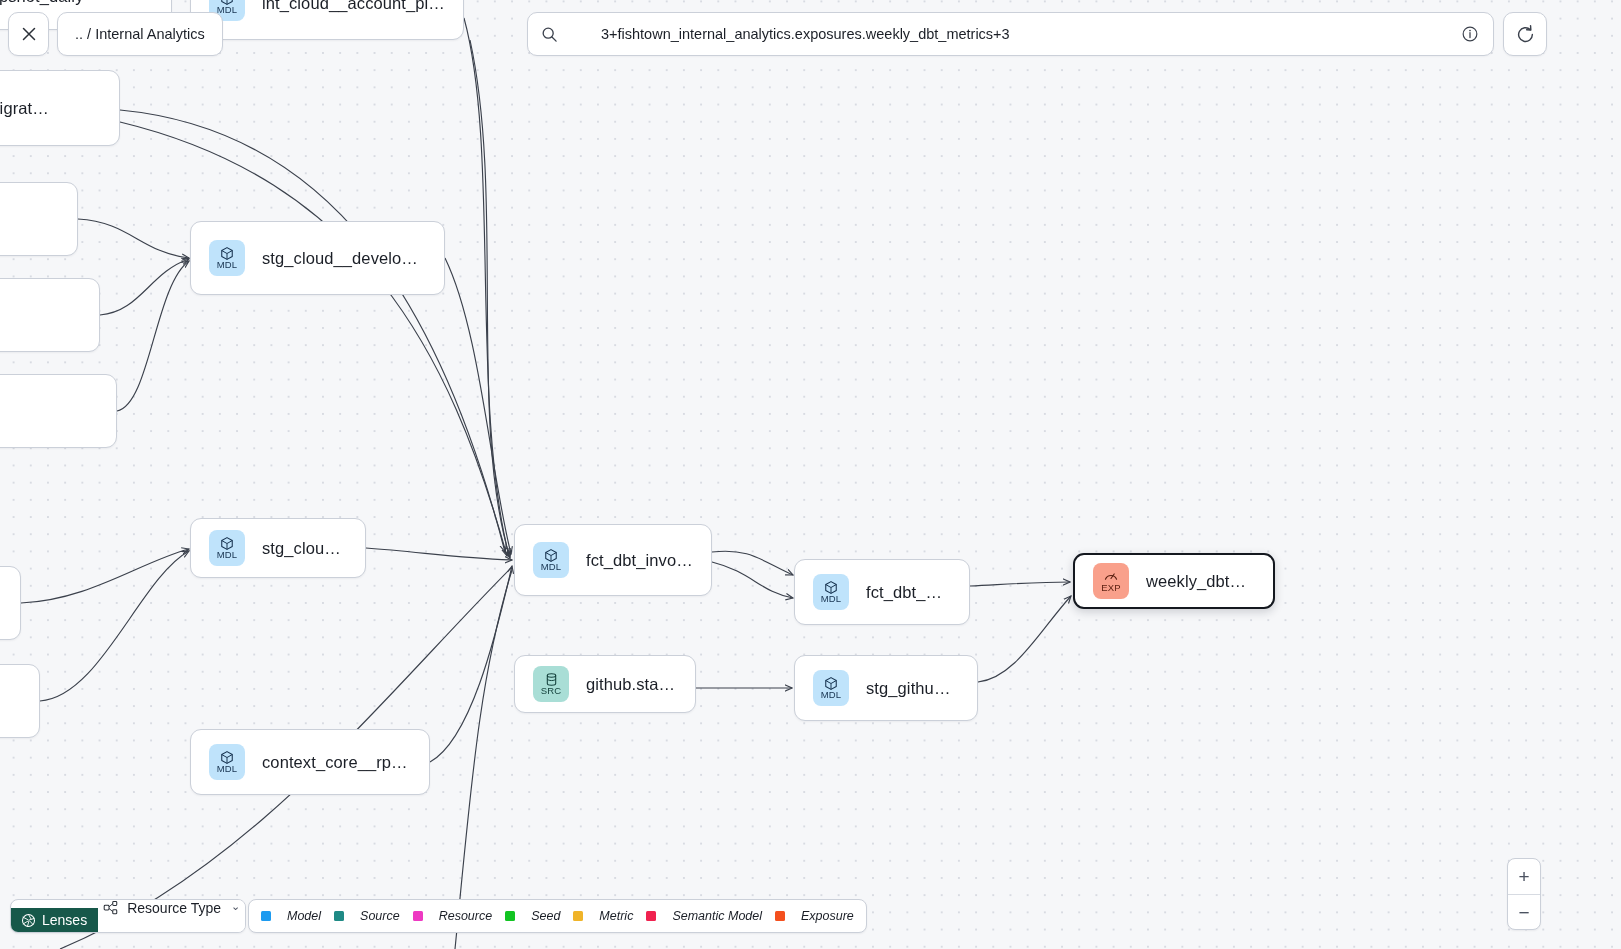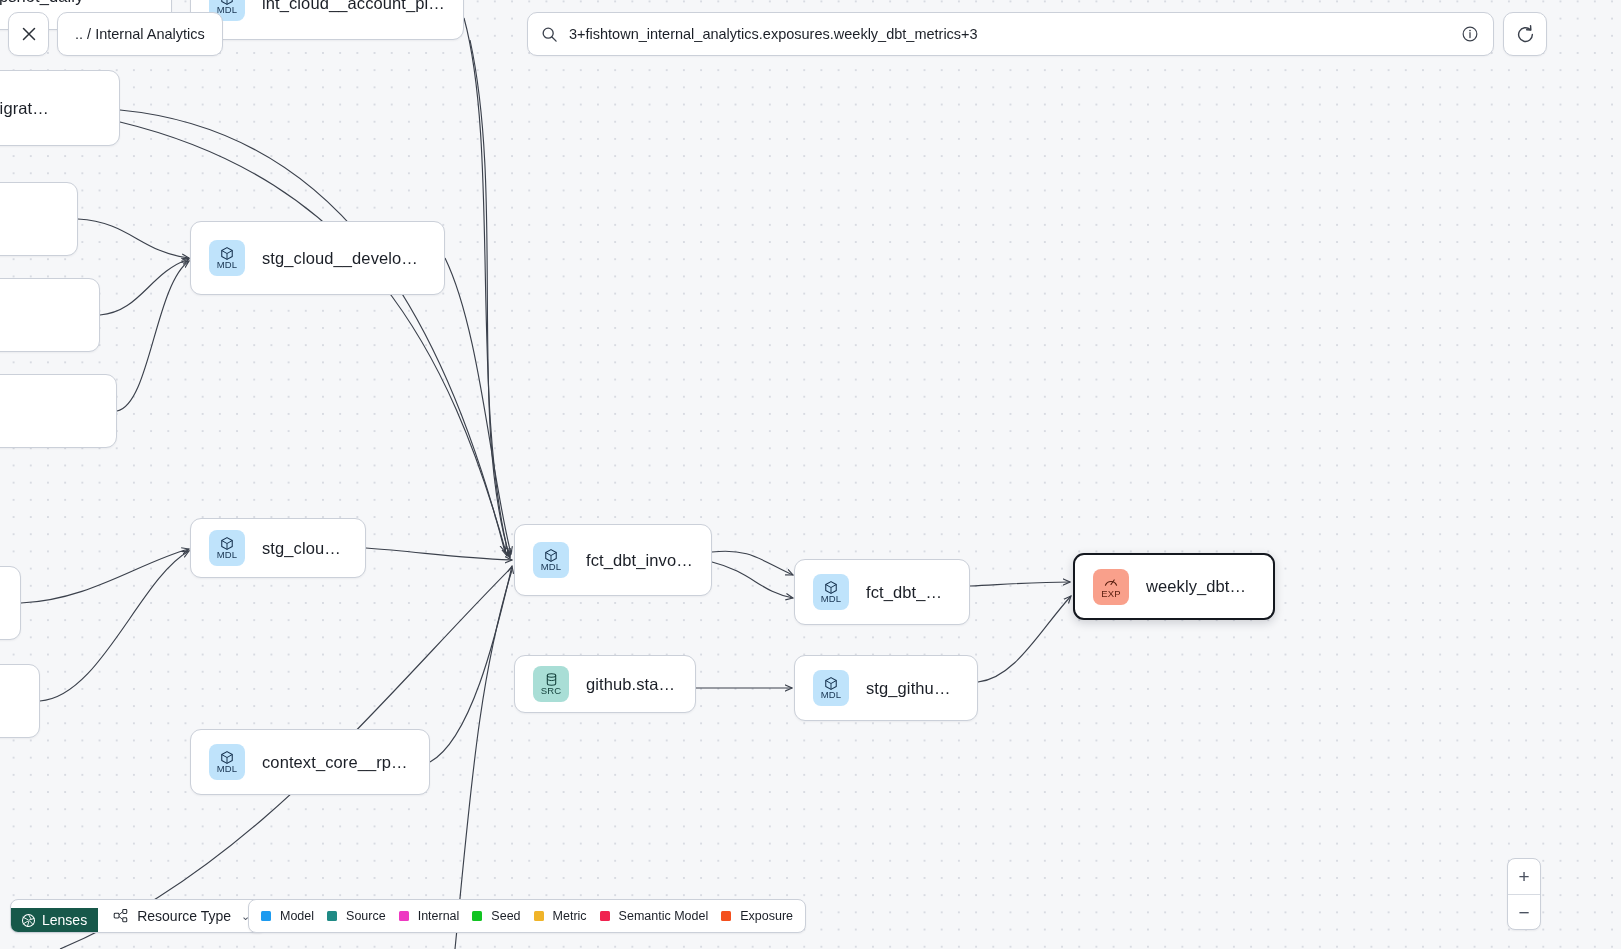--- a/index.html
+++ b/index.html
@@ -105,20 +105,21 @@
     z-index: 20;
     box-shadow: 0 1px 2px rgba(16,24,40,.04);
   }
   .search-value {
     flex: 1;
     font-size: 14.5px;
     color: #1b1f27;
     border: none; outline: none;
     background: transparent;
     font-family: "Liberation Sans", sans-serif;
+    margin-left: 32px;
   }
   .refresh-btn {
     position: absolute; left: 1503px; top: 12px;
     width: 44px; height: 44px;
     background: #ffffff;
     border: 1px solid #cbd0d9;
     border-radius: 10px;
     display: flex; align-items: center; justify-content: center;
     cursor: pointer; z-index: 20;
     box-shadow: 0 1px 2px rgba(16,24,40,.05);
@@ -141,39 +142,39 @@
     color: #ffffff;
     display: flex; align-items: center; gap: 6px;
     padding: 0 11px 0 10px;
     font-size: 14px;
     cursor: pointer;
     margin-top: 8px;
   }
   .restype-btn {
     background: #ffffff;
     color: #1b1f27;
-    display: flex; align-items: center; gap: 8px;
-    padding: 0 15px;
+    display: flex; align-items: flex-start; gap: 8px;
+    padding: 0 5px;
     font-size: 14px;
     cursor: pointer;
   }
   .chev { font-size: 11px; color: #4b5260; margin-left: 2px; }
 
   .legend {
     position: absolute; left: 248px; top: 899px;
     height: 34px;
     background: #ffffff;
     border: 1px solid #cbd0d9;
     border-radius: 8px;
     display: flex; align-items: center;
     padding: 0 12px; gap: 13px;
     z-index: 20;
     box-shadow: 0 1px 2px rgba(16,24,40,.06);
   }
-  .legend-item { display: flex; align-items: center; gap: 9px; font-size: 12.5px; color: #1b1f27; cursor: pointer; }
+  .legend-item { display: flex; align-items: center; gap: 16px; font-size: 12.5px; color: #1b1f27; cursor: pointer; font-style: italic; }
   .swatch { width: 10px; height: 10px; border-radius: 1.5px; flex: 0 0 auto; }
 
   .zoom-ctl {
     position: absolute; left: 1507px; top: 858px;
     width: 34px;
     background: #ffffff;
     border: 1px solid #cbd0d9;
     border-radius: 8px;
     z-index: 20;
     overflow: hidden;
@@ -331,21 +332,21 @@
       <div class="node" style="left: 794px; top: 655px; width: 184px; height: 66px;">
         <div class="badge mdl">
           <svg width="16" height="15" viewBox="0 0 20 20">
             <path d="M10 2.2 L17 6.1 L17 13.9 L10 17.8 L3 13.9 L3 6.1 Z" fill="none" stroke="currentColor" stroke-width="1.4" stroke-linejoin="round"></path>
             <path d="M3 6.1 L10 10 L17 6.1 M10 10 L10 17.8" fill="none" stroke="currentColor" stroke-width="1.3" stroke-linejoin="round"></path>
           </svg>
           <span class="badge-text">MDL</span>
         </div>
         <span class="node-label">stg_github__stars</span>
       </div>
-      <div class="node selected" style="left: 1073px; top: 553px; width: 202px; height: 67px;">
+      <div class="node selected" style="left: 1073px; top: 553px; width: 202px; height: 56px;">
         <div class="badge exp">
           <svg width="16" height="15" viewBox="0 0 20 20">
             <path d="M2.6 13.6 A8 8 0 0 1 17.4 13.6" fill="none" stroke="currentColor" stroke-width="1.5" stroke-linecap="round"></path>
             <path d="M10 12.6 L14.2 6.6" fill="none" stroke="currentColor" stroke-width="1.5" stroke-linecap="round"></path>
           </svg>
           <span class="badge-text">EXP</span>
         </div>
         <span class="node-label">weekly_dbt_metrics</span>
       </div>
     </div>
@@ -404,21 +405,21 @@
       <div class="legend-item">
         <span class="swatch" style="background:#1d9bf0"></span>
         <span>Model</span>
       </div>
       <div class="legend-item">
         <span class="swatch" style="background:#1f8a85"></span>
         <span>Source</span>
       </div>
       <div class="legend-item">
         <span class="swatch" style="background:#ee39c2"></span>
-        <span>Internal</span>
+        <span>Resource</span>
       </div>
       <div class="legend-item">
         <span class="swatch" style="background:#12c422"></span>
         <span>Seed</span>
       </div>
       <div class="legend-item">
         <span class="swatch" style="background:#f0b429"></span>
         <span>Metric</span>
       </div>
       <div class="legend-item">

